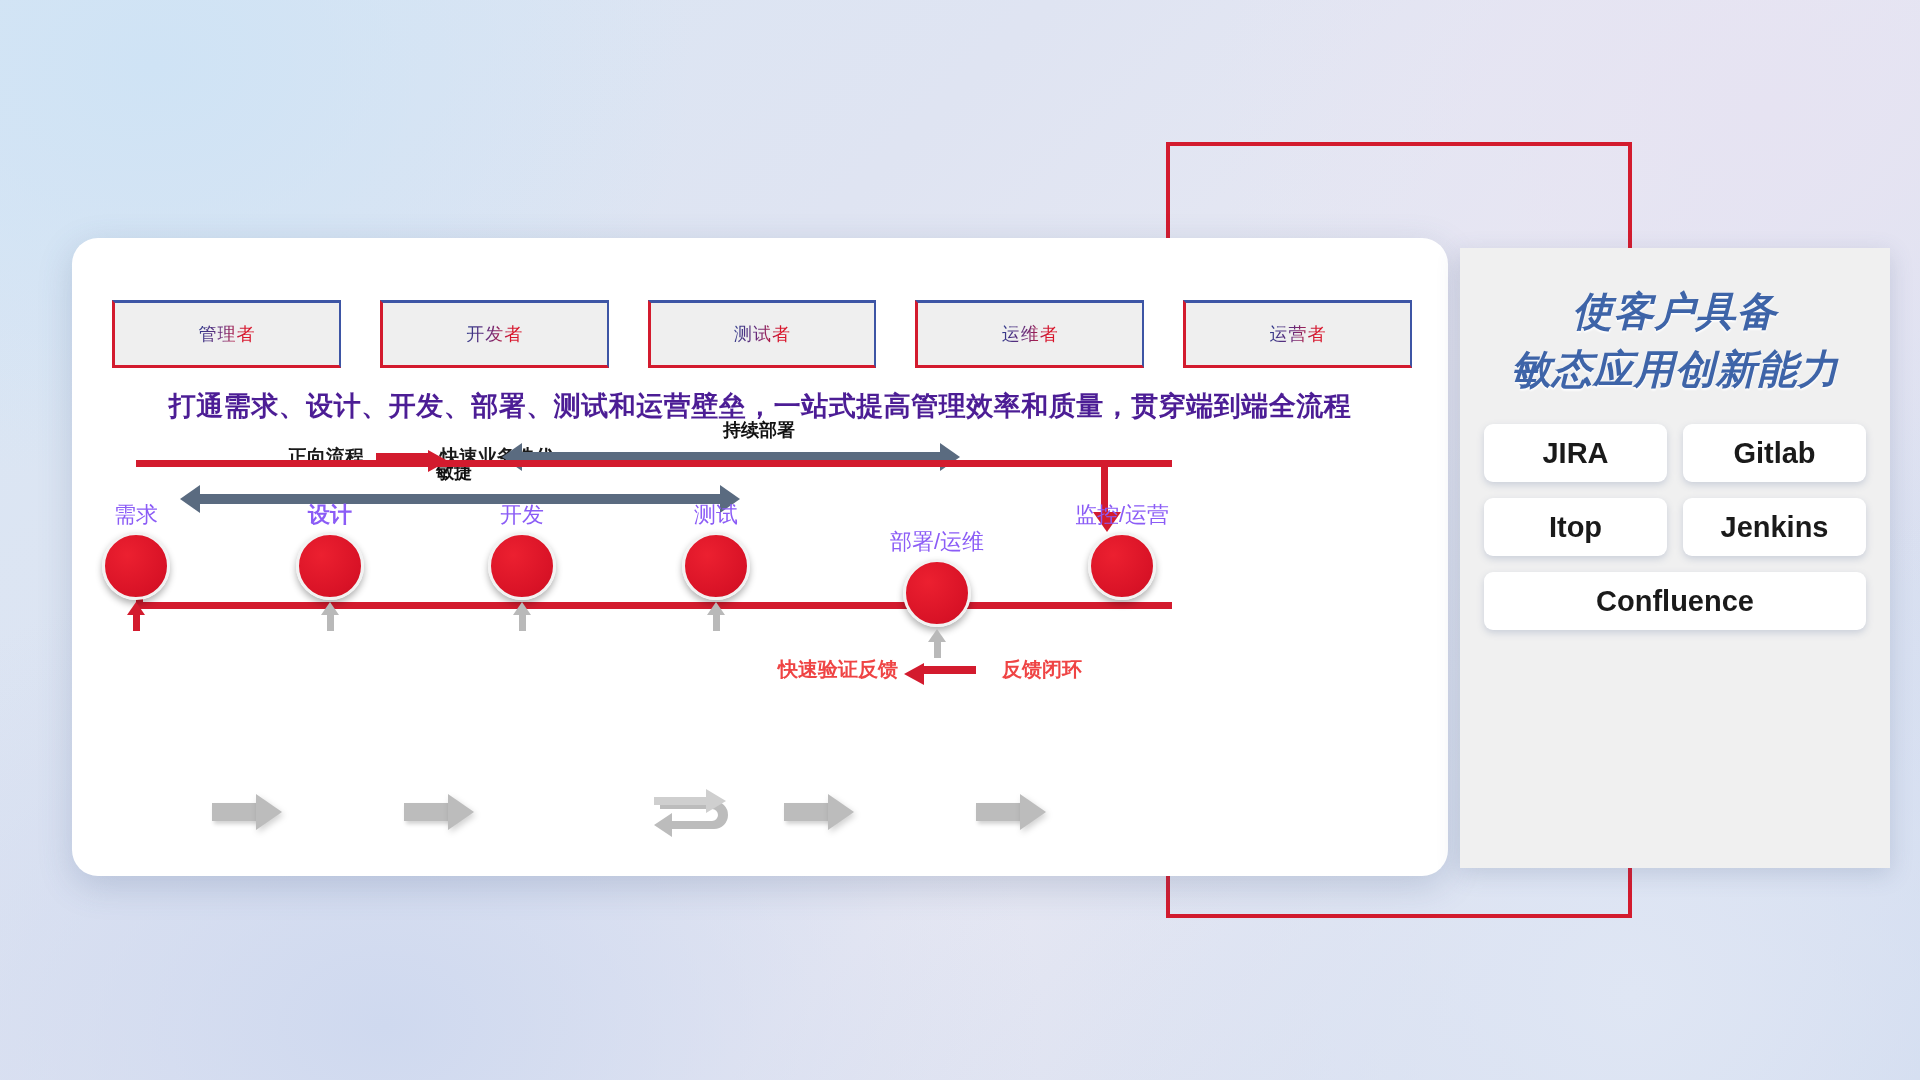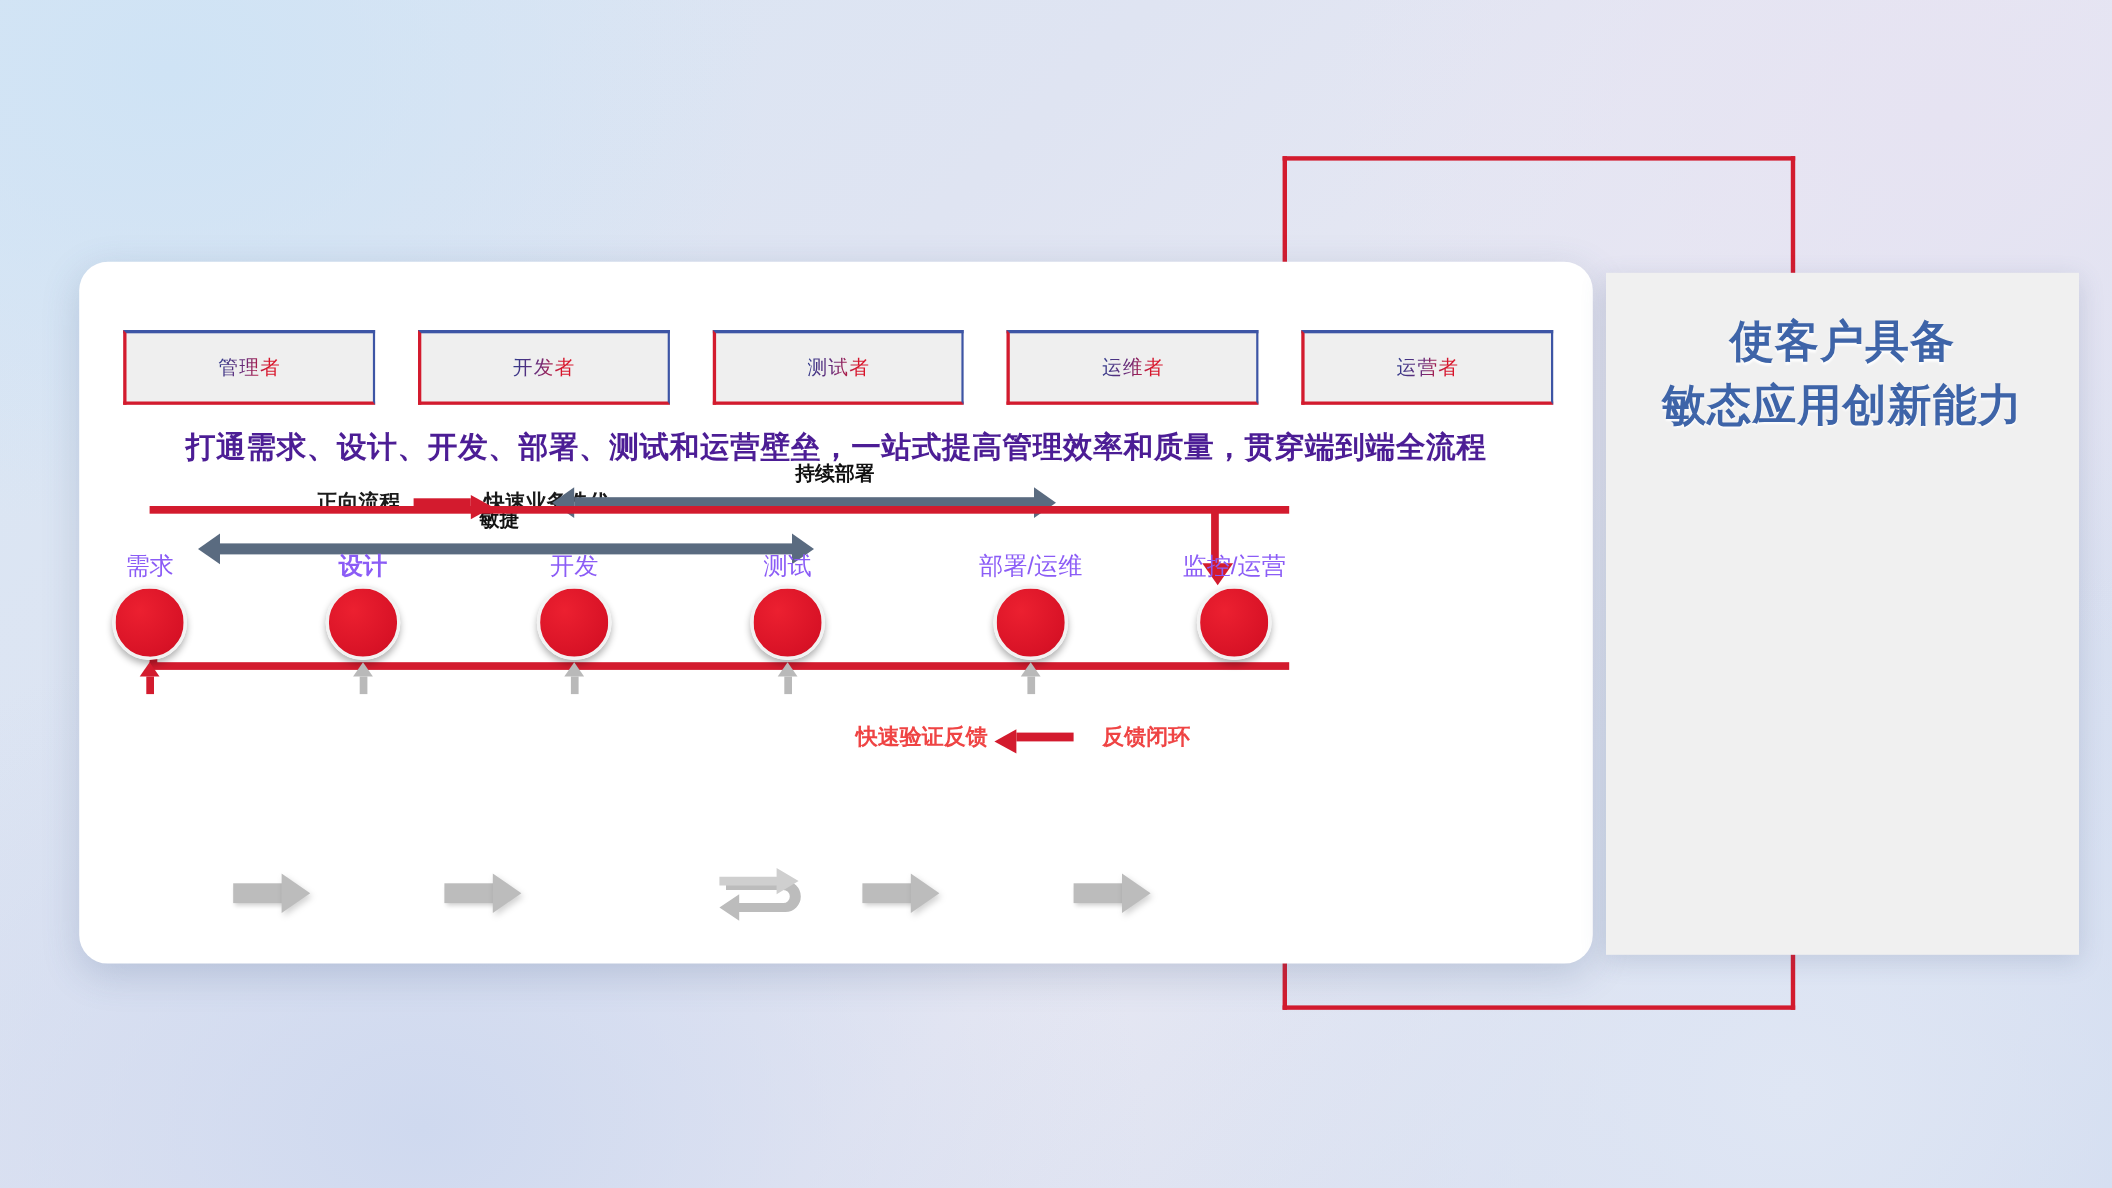--- a/index.html
+++ b/index.html
@@ -108,21 +108,21 @@
   #fb-legend{position:absolute;left:706px;top:418px;display:flex;align-items:center;gap:26px;
     font-size:20px;font-weight:bold;color:#ef4444;}
 
   
   #right-panel{
     position:absolute;left:1460px;top:248px;width:430px;height:620px;
     background:#f0f0f0;box-shadow:0 6px 22px rgba(70,90,130,.20);
   }
   #panel-title{padding:34px 10px 4px;text-align:center;color:#3E64A8;
     font-size:40px;font-weight:bold;line-height:1.45;letter-spacing:1px;
-    text-shadow:0 2px 2px rgba(255,255,255,.9);}
+    text-shadow:0 2px 2px rgba(255,255,255,.9);font-style:italic;}
   #panel-title div{white-space:nowrap;}
   #tool-grid{display:flex;flex-wrap:wrap;gap:16px;padding:22px 24px 0;}
   .tool-chip{
     height:58px;background:#ffffff;border-radius:9px;
     display:flex;align-items:center;justify-content:center;
     font-size:29px;font-weight:bold;color:#1a1a1a;
     box-shadow:0 3px 7px rgba(90,110,150,.25);
   }
   .tool-chip.half{width:calc(50% - 8px);}
   .tool-chip.full{width:100%;}
@@ -198,21 +198,21 @@
       <div class="tick-stem"></div>
     </div>
 
     <div class="stage" style="left:604px;">
       <div class="stage-label">测试</div>
       <div class="stage-dot"></div>
       <div class="up-tick"></div>
       <div class="tick-stem"></div>
     </div>
 
-    <div class="stage" style="left:790px;width:150px;">
+    <div class="stage" style="left:790px;width:150px;margin-top:27px;">
       <div class="stage-label">部署/运维</div>
       <div class="stage-dot"></div>
       <div class="up-tick"></div>
       <div class="tick-stem"></div>
     </div>
 
     <div class="stage" style="left:955px;width:190px;">
       <div class="stage-label">监控/运营</div>
       <div class="stage-dot"></div>
     </div>
@@ -245,13 +245,30 @@
     <span class="red-arrow-l"></span>
     <span>反馈闭环</span>
   </div>
 </div>
 
 <div id="right-panel">
   <div id="panel-title">
     <div>使客户具备</div>
     <div>敏态应用创新能力</div>
   </div>
+  <div id="tool-grid">
+    <div class="tool-chip half">
+        <span>JIRA</span>
+      </div>
+    <div class="tool-chip half">
+        <span>Gitlab</span>
+      </div>
+    <div class="tool-chip half">
+        <span>Itop</span>
+      </div>
+    <div class="tool-chip half">
+        <span>Jenkins</span>
+      </div>
+    <div class="tool-chip full">
+        <span>Confluence</span>
+      </div>
+  </div>
 </div>
 
 </body></html>

